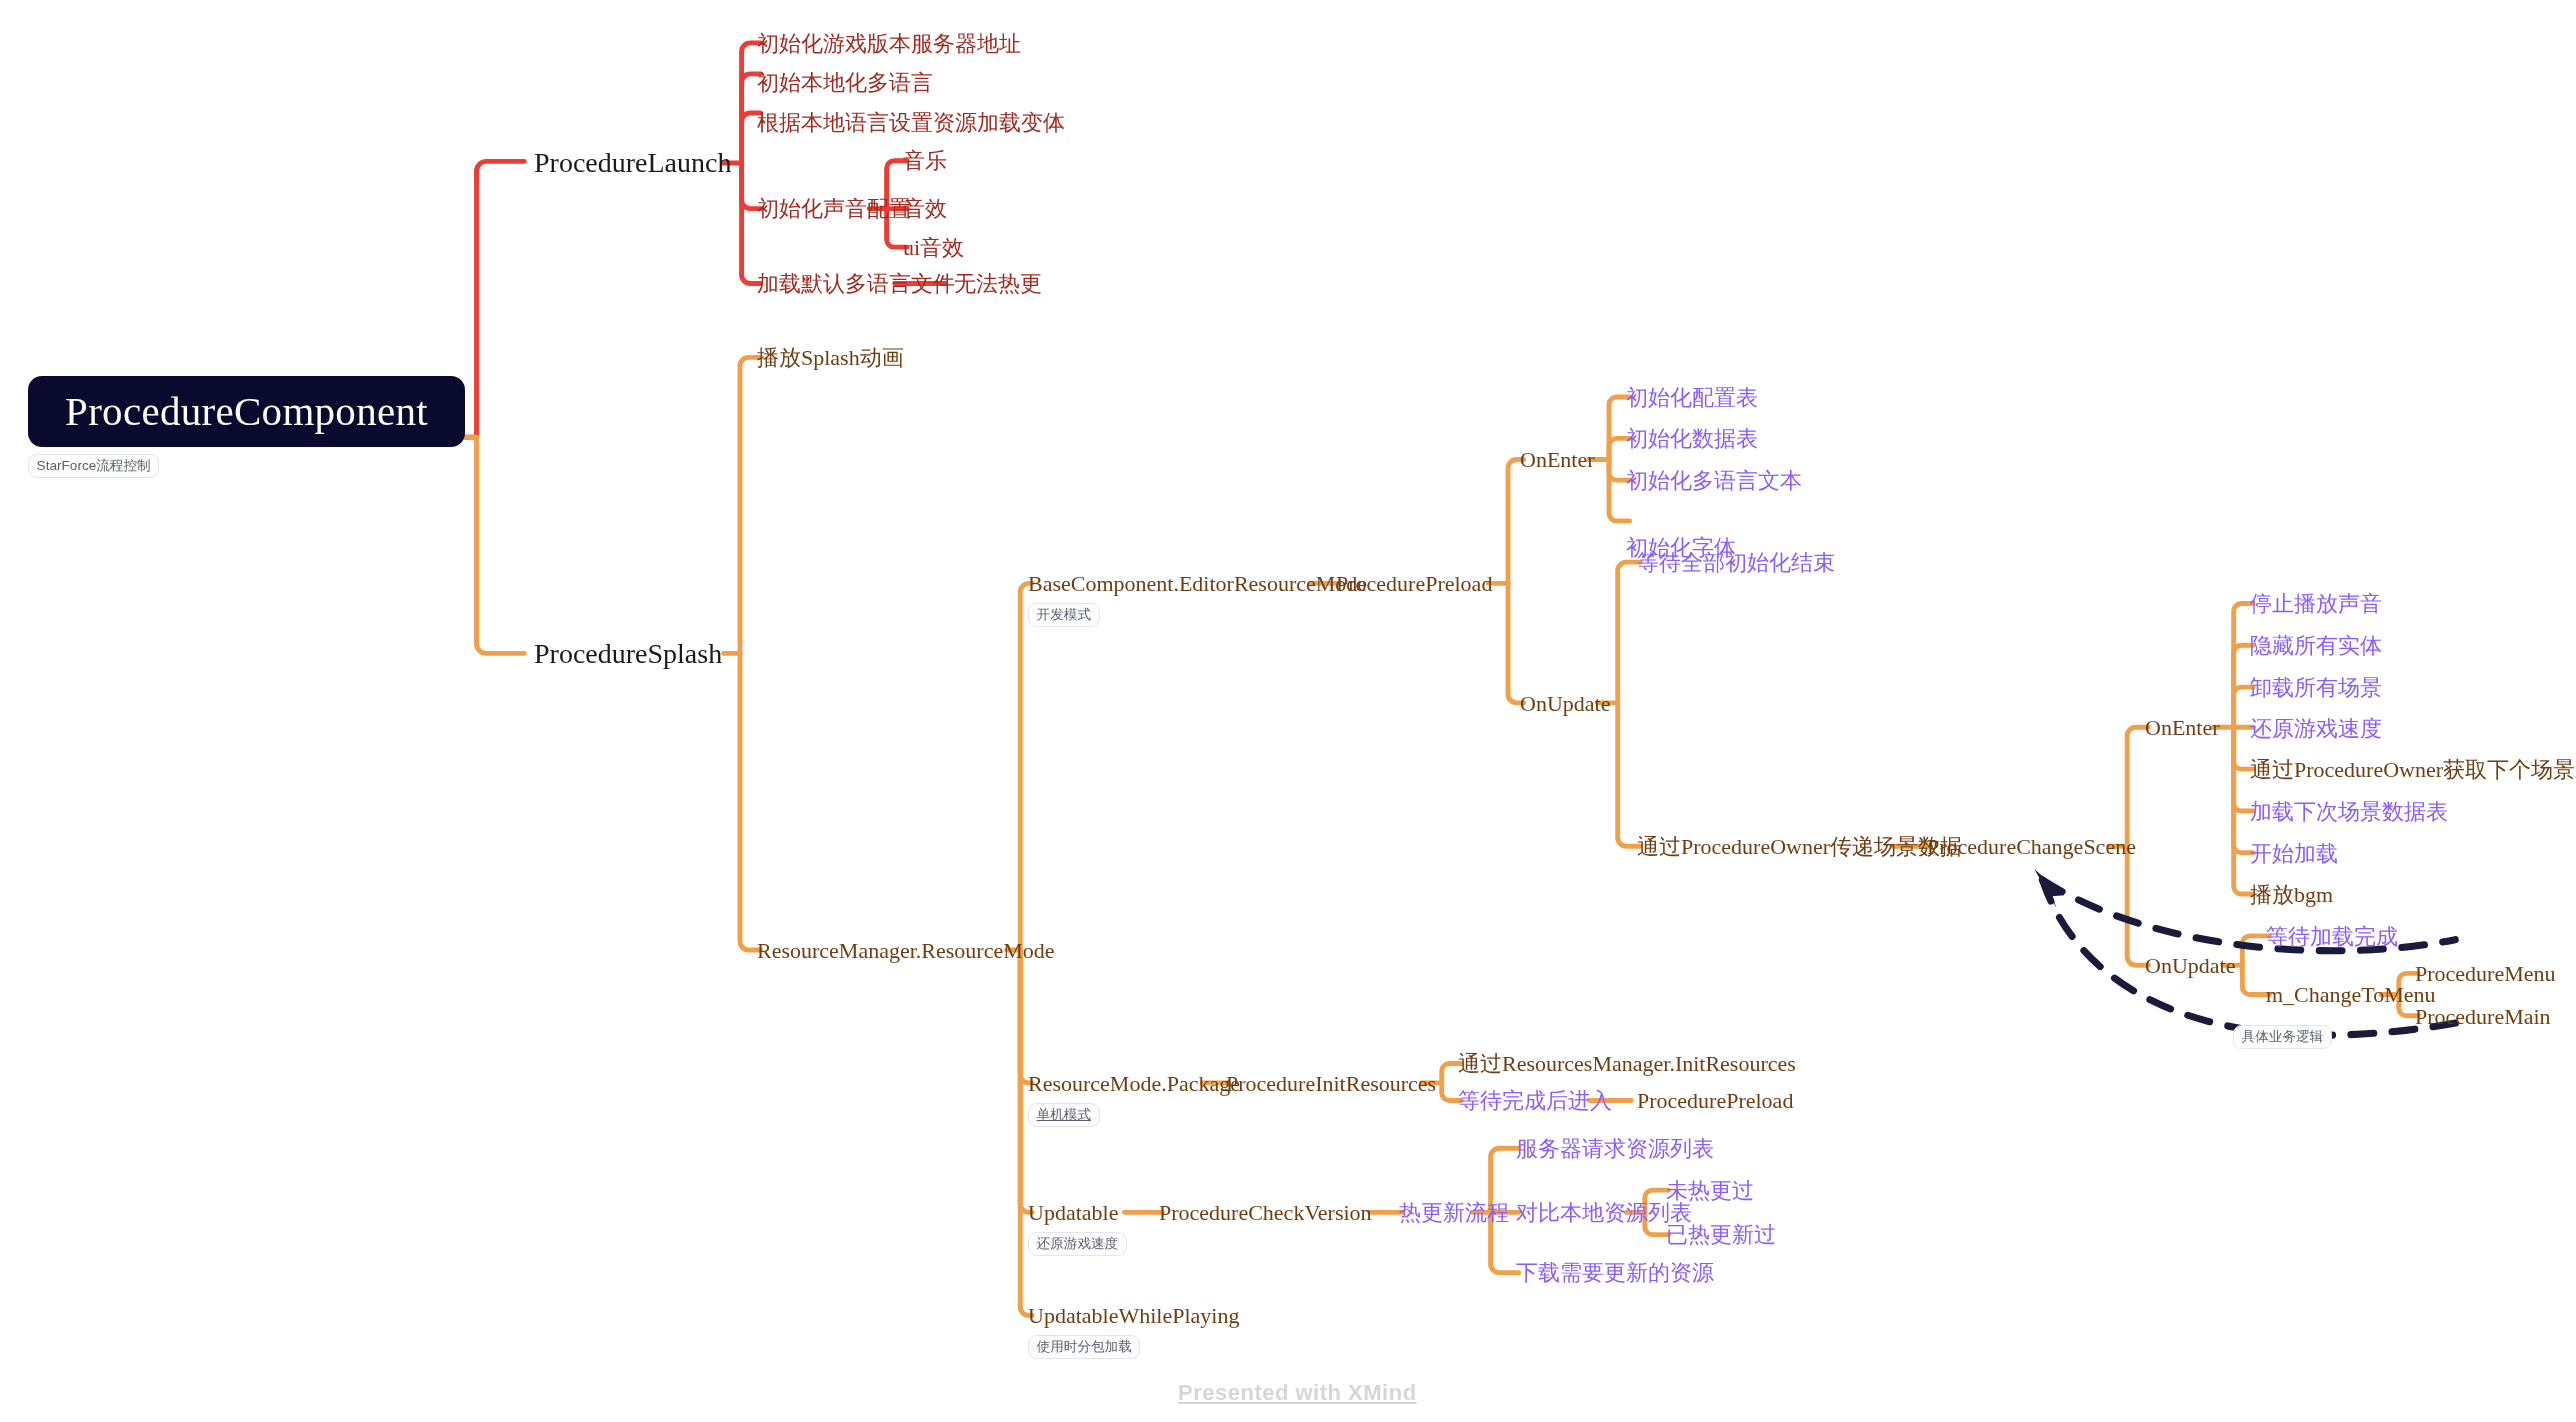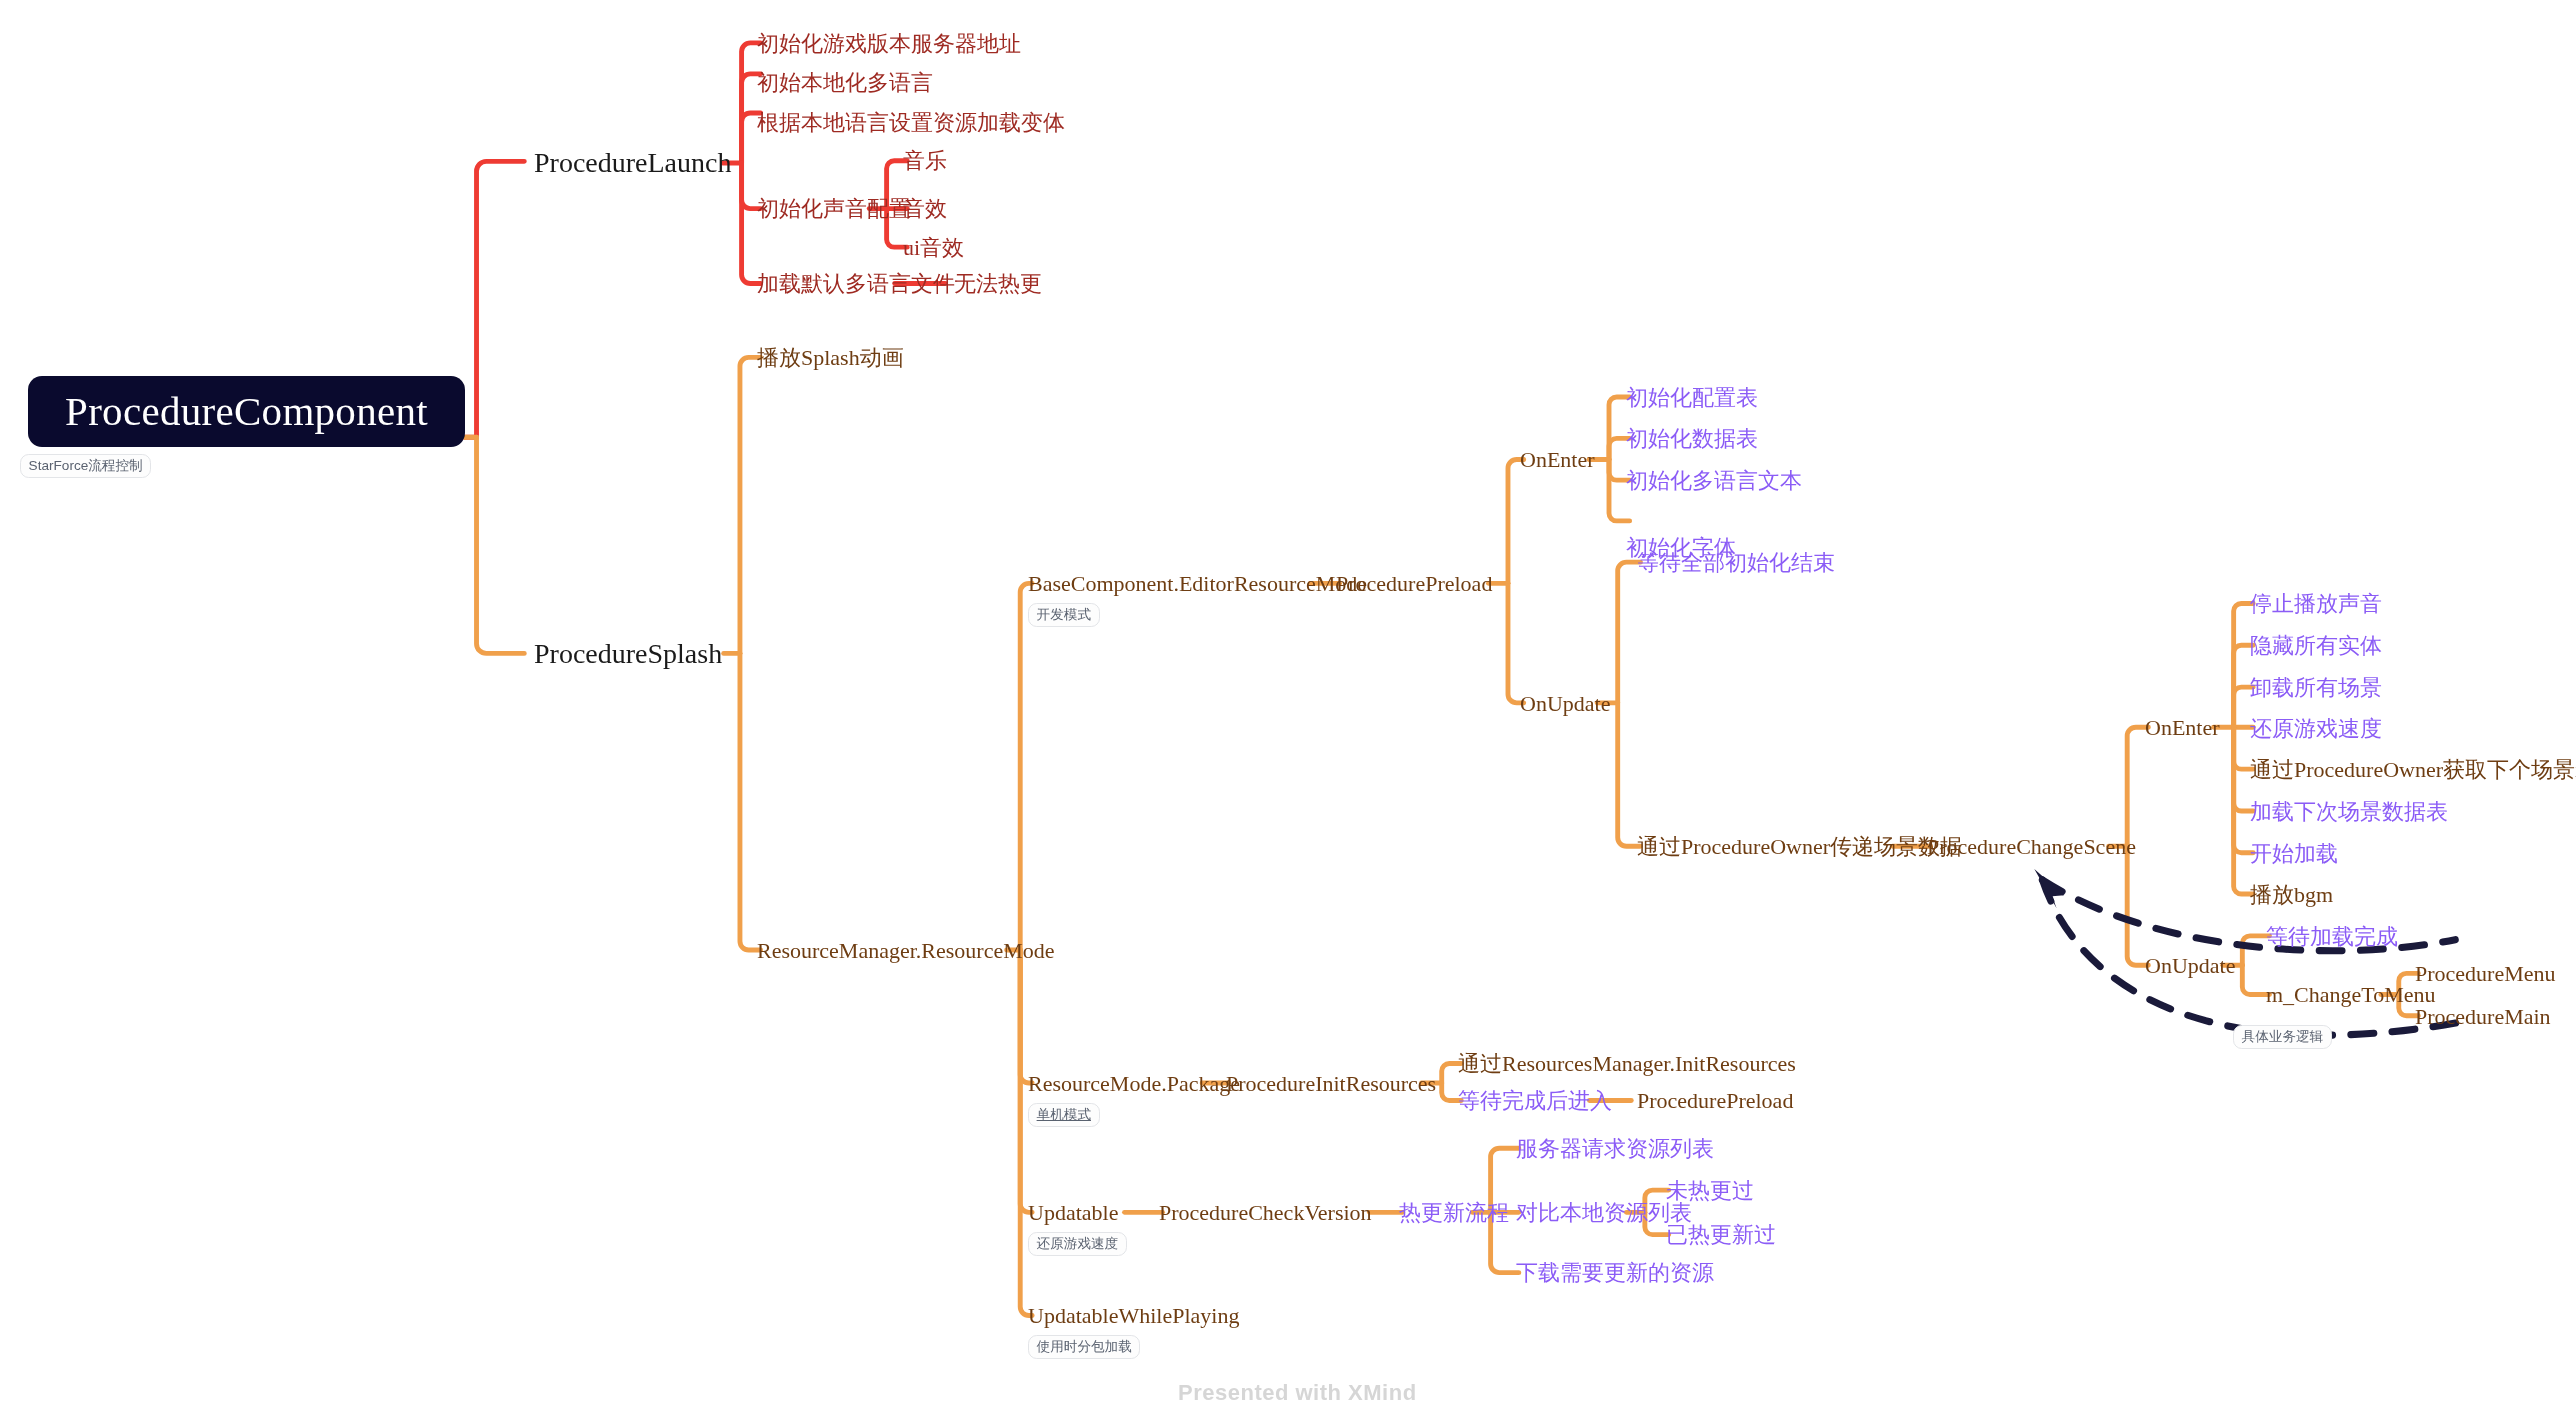--- a/index.html
+++ b/index.html
@@ -29,21 +29,21 @@
     position:absolute;white-space:nowrap;
     font-family:"Liberation Sans","DejaVu Sans",sans-serif;
     font-size:13.6px;color:#5a6270;
     background:#fdfdfd;border:1.1px solid #e3e5e8;border-radius:8.7px;
     padding:3.8px 7.6px 4.9px 7.6px;line-height:1.0;
   }
 
   .watermark{
     position:absolute;white-space:nowrap;
     font-family:"Liberation Sans","DejaVu Sans",sans-serif;
-    font-size:22px;color:#d6d6d6;letter-spacing:0.5px;font-weight:600;
+    font-size:22px;color:#d6d6d6;letter-spacing:0.5px;font-weight:600;text-decoration:underline;
   }
 </style>
 </head>
 <body>
 
 <div id="canvas">
 
   <svg class="links" viewBox="0 0 4742 2618">
     <g fill="none" stroke-linecap="round" stroke-linejoin="round">
 
@@ -137,21 +137,21 @@
       <path d="M3760,1620 C3980,1760 4320,1770 4520,1730" stroke="#1a1a3a" stroke-width="13" stroke-dasharray="42 34"></path>
       <path d="M3760,1620 C3830,1830 4080,1965 4540,1880" stroke="#1a1a3a" stroke-width="13" stroke-dasharray="42 34"></path>
 
       <path d="M3745,1600 L3800,1648 L3778,1650 L3786,1672 Z" fill="#1a1a3a" stroke="none"></path>
     </g>
   </svg>
 
   <div class="node n-root" style="left:28px;top:366px;width:437px;height:71px;">
     <span>ProcedureComponent</span>
   </div>
-  <div class="chip" style="left:20px;top:454px;">StarForce流程控制</div>
+  <div class="chip" style="left:28px;top:454px;">StarForce流程控制</div>
 
   <div class="node n-l1" style="left:534px;top:149px;">ProcedureLaunch</div>
   <div class="node n-l1" style="left:534px;top:640px;">ProcedureSplash</div>
 
   <div class="node n-red" style="left:757px;top:33px;">初始化游戏版本服务器地址</div>
   <div class="node n-red" style="left:757px;top:72px;">初始本地化多语言</div>
   <div class="node n-red" style="left:757px;top:112px;">根据本地语言设置资源加载变体</div>
   <div class="node n-red" style="left:757px;top:198px;">初始化声音配置</div>
   <div class="node n-red" style="left:757px;top:273px;">加载默认多语言文件</div>
 

